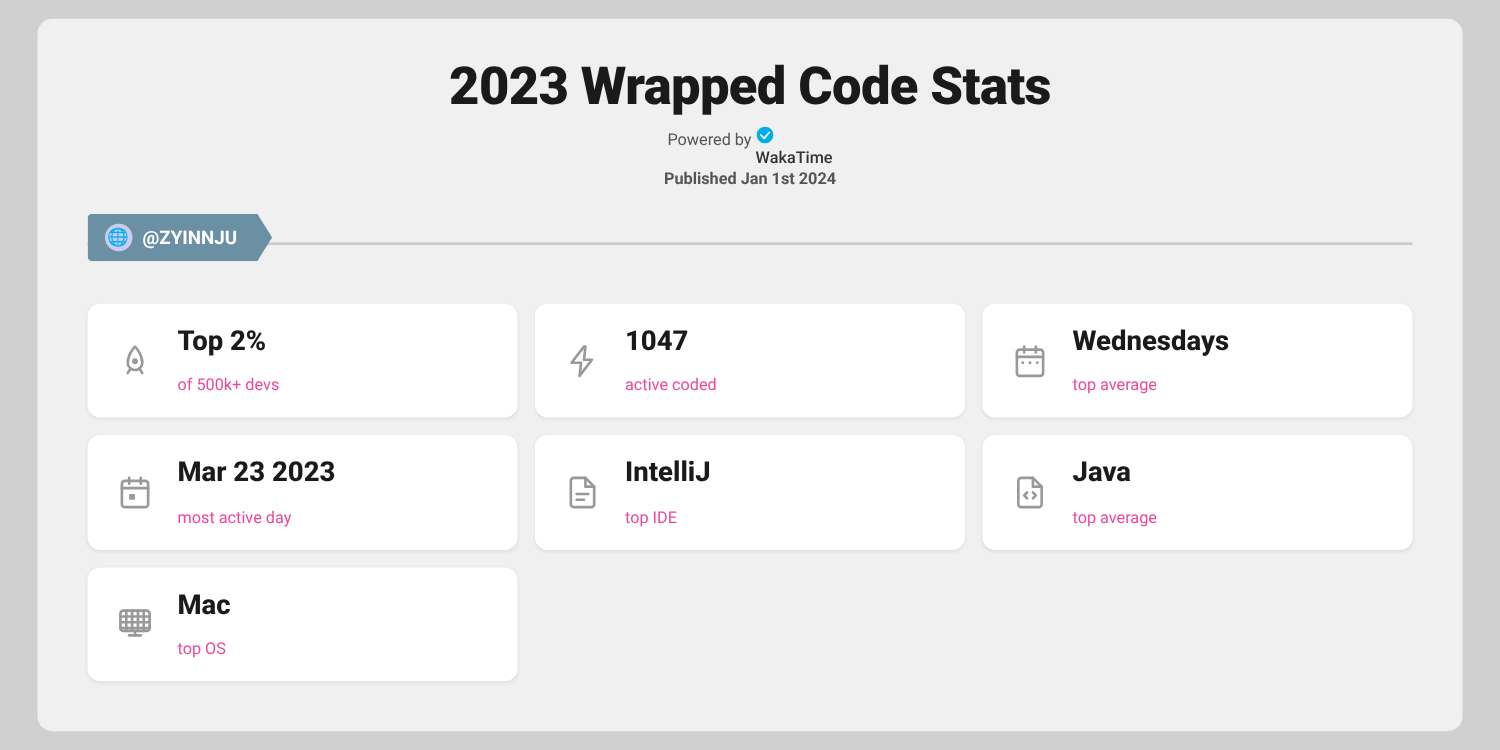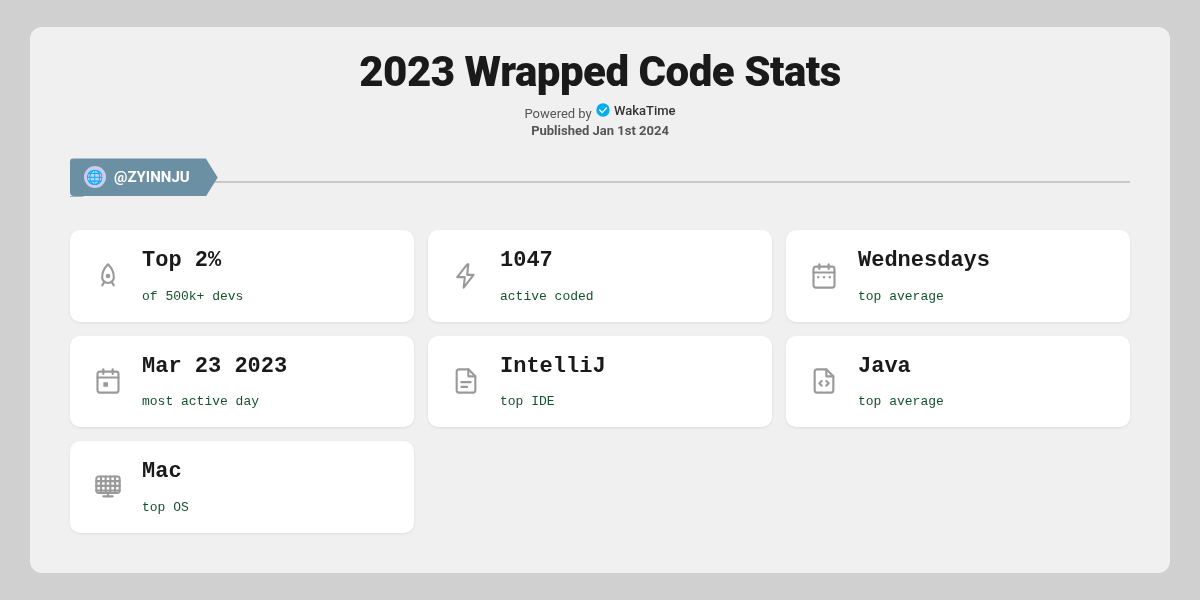--- a/index.html
+++ b/index.html
@@ -10,44 +10,45 @@
       align-items: center;
       width: 1200px;
       height: 600px;
       font-family: -apple-system, BlinkMacSystemFont, 'Segoe UI', Roboto, sans-serif;
     }
     .card-container {
       background: #f0f0f0;
       width: 1140px;
       min-height: 540px;
       border-radius: 12px;
-      padding: 20px 40px 40px;
+      padding: 30px 40px 40px;
       position: relative;
     }
     .header {
       text-align: center;
       margin-bottom: 20px;
     }
     .header h1 {
       font-size: 42px;
       font-weight: 900;
       color: #1a1a1a;
       letter-spacing: -0.5px;
     }
     .header .powered-by {
       font-size: 13px;
       color: #555;
       margin-top: 6px;
     }
     .header .powered-by .wakatime-logo {
       display: inline-flex;
-      align-items: flex-end;
+      align-items: flex-start;
       gap: 3px;
       font-weight: 500;
       color: #333;
+      flex-direction: column;
     }
     .header .published {
       font-size: 13px;
       color: #555;
       margin-top: 2px;
       font-weight: bold;
     }
     .username-banner {
       position: relative;
       margin-bottom: 24px;
@@ -98,21 +99,20 @@
       display: inline-flex;
       align-items: center;
       justify-content: center;
       font-size: 14px;
     }
     .stats-grid {
       display: grid;
       grid-template-columns: repeat(3, 1fr);
       grid-template-rows: repeat(3, auto);
       gap: 14px;
-      font-family: Liberation Mono, monospace;
     }
     .stat-card {
       background: white;
       border-radius: 10px;
       padding: 18px 20px;
       display: flex;
       align-items: center;
       gap: 16px;
       box-shadow: 0 1px 3px rgba(0,0,0,0.08);
     }
@@ -130,21 +130,21 @@
       height: 28px;
     }
     .stat-text .stat-main {
       font-size: 22px;
       font-weight: 800;
       color: #1a1a1a;
       line-height: 1.2;
     }
     .stat-text .stat-sub {
       font-size: 13px;
-      color: #14532d;
+      color: #ec4899;
       margin-top: 14px;
     }
     
     .stats-grid .stat-card:nth-child(7) {
       grid-column: 1;
     }
     .stats-grid .stat-card:nth-child(8) {
       grid-column: 2;
       gap: 38px;
     }

